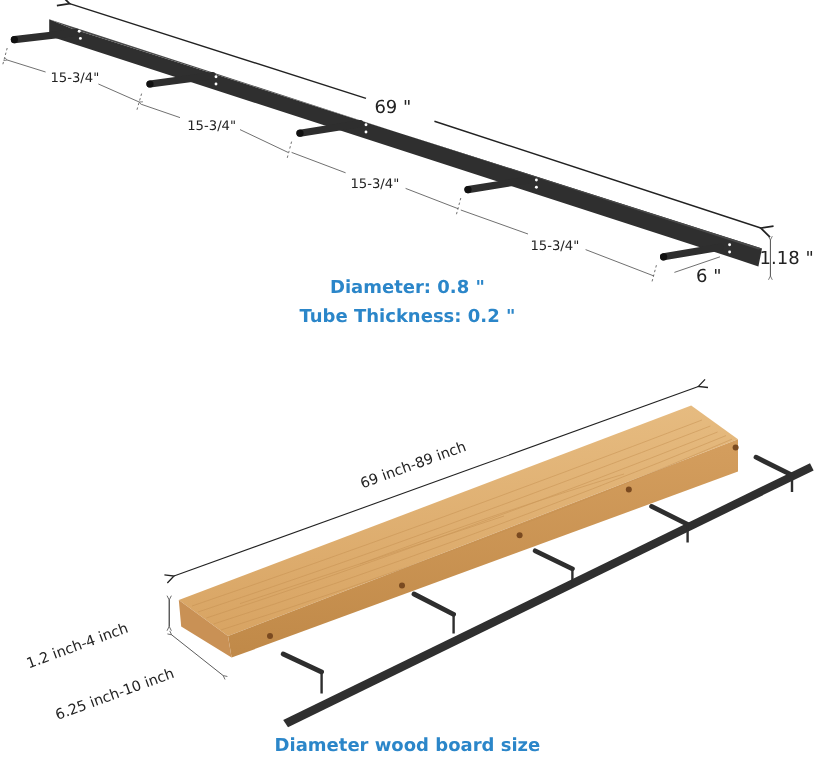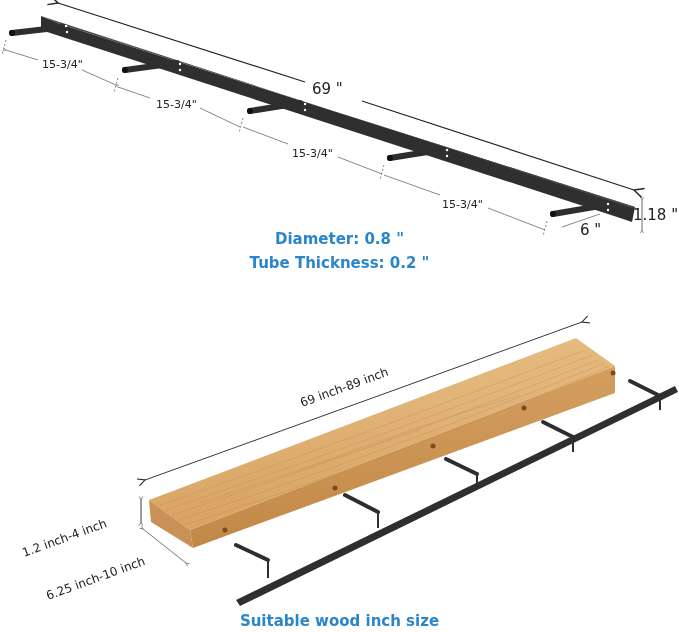--- a/index.html
+++ b/index.html
@@ -141,13 +141,13 @@
     <line x1="141" y1="500" x2="141" y2="522" stroke="#222" stroke-width="0.9" marker-start="url(#arrS)" marker-end="url(#arrS)"></line>
     <text class="lbl" font-size="12" transform="translate(24,557) rotate(-20)">1.2 inch-4 inch</text>
 
     <line x1="143" y1="529" x2="186" y2="563" stroke="#555" stroke-width="0.8" marker-start="url(#arrS)" marker-end="url(#arrS)"></line>
     <text class="lbl" font-size="12" transform="translate(48,600) rotate(-20)">6.25 inch-10 inch</text>
   </g>
 </svg>
 
 <div class="blue" style="top:230px;">Diameter: 0.8 "</div>
 <div class="blue" style="top:254px;">Tube Thickness: 0.2 "</div>
-<div class="blue" style="top:612px;">Suitable wood inch size</div>
+<div class="blue" style="top:612px;">Diameter wood board size</div>
 
 </body></html>

